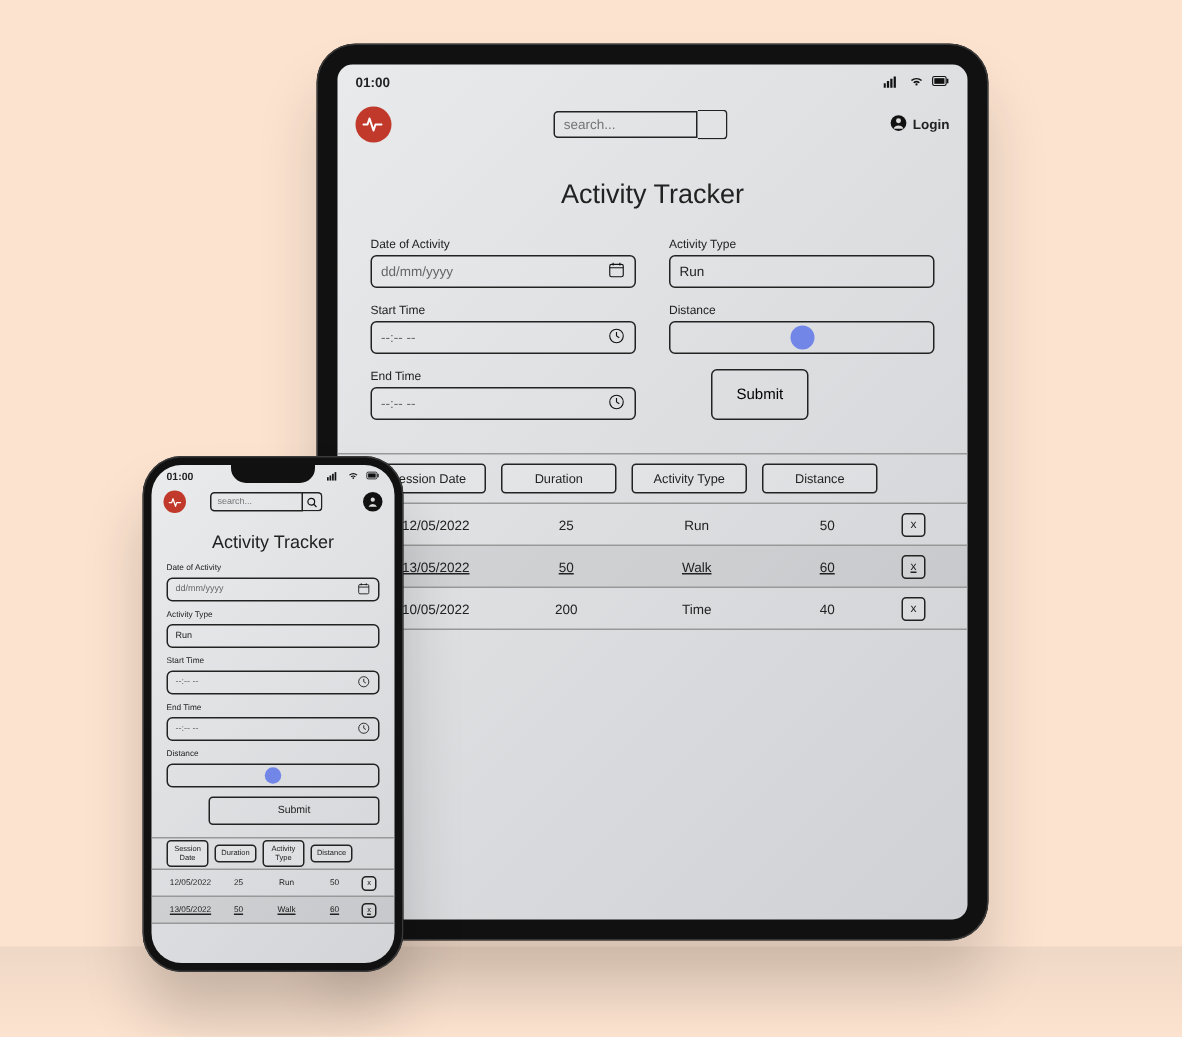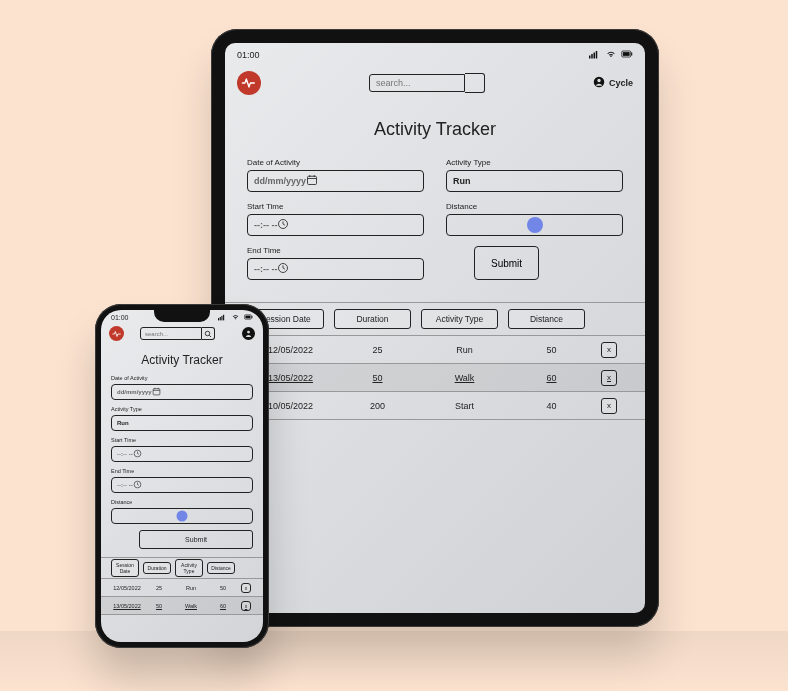--- a/index.html
+++ b/index.html
@@ -35,21 +35,21 @@
     font-size: 9px;
     color: #222;
   }
 
   
   .statusbar {
     display: flex;
     justify-content: space-between;
     align-items: center;
     padding: 6px 12px 2px;
-    font-weight: 400;
+    font-weight: 700;
   }
   .status-icons { display:flex; gap:4px; }
   .status-icons svg { width:12px; height:10px; }
 
   
   .tablet .header {
     display:flex;
     align-items:center;
     padding: 8px 12px 6px;
     gap:8px;
@@ -95,23 +95,22 @@
   .form {
     padding: 0 22px;
     display:grid;
     grid-template-columns: 1fr 1fr;
     gap: 10px 22px;
   }
   .field-label{font-size:8px; margin-bottom:3px;}
   .field-box{
     border:1px solid #222; border-radius:4px;
     height:22px; display:flex; align-items:center;
-    padding:0 6px; justify-content:flex-start;
+    padding:0 6px; justify-content:space-between;
     background: rgba(255,255,255,0.05);
-    font-weight: bold;
   }
   .field-box .val{ color:#666; font-size:9px; }
   .field-box svg{width:12px;height:12px;}
   .slider-track{
     position:relative; width:100%; height:22px;
     border:1px solid #222; border-radius:4px;
     display:flex;align-items:center;
   }
   .slider-thumb{
     position:absolute; left:50%; top:50%;
@@ -270,21 +269,21 @@
                 <line x1="10.5" y1="10.5" x2="14" y2="14" stroke="#111" stroke-width="1.4"></line>
               </svg></span>
         </button>
       </div>
       <div class="login">
         <span><svg viewBox="0 0 16 16">
               <circle cx="8" cy="8" r="7" fill="#111"></circle>
               <circle cx="8" cy="6" r="2.2" fill="#ddd"></circle>
               <path d="M3.5 13a5 5 0 019 0z" fill="#ddd"></path>
             </svg></span>
-        <span>Cycle</span>
+        <span>Login</span>
       </div>
     </div>
 
     <div class="title">Activity Tracker</div>
 
     <div class="form">
       <div>
         <div class="field-label">Date of Activity</div>
         <div class="field-box">
           <span class="val">dd/mm/yyyy</span>
@@ -351,21 +350,21 @@
       <div class="trow even">
         <span>13/05/2022</span>
         <span>50</span>
         <span>Walk</span>
         <span>60</span>
         <span class="delbtn">x</span>
       </div>
       <div class="trow">
         <span>10/05/2022</span>
         <span>200</span>
-        <span>Start</span>
+        <span>Time</span>
         <span>40</span>
         <span class="delbtn">x</span>
       </div>
     </div>
 
   </div>
 </div>
 
 <div class="phone">
   <div class="phone-screen">

